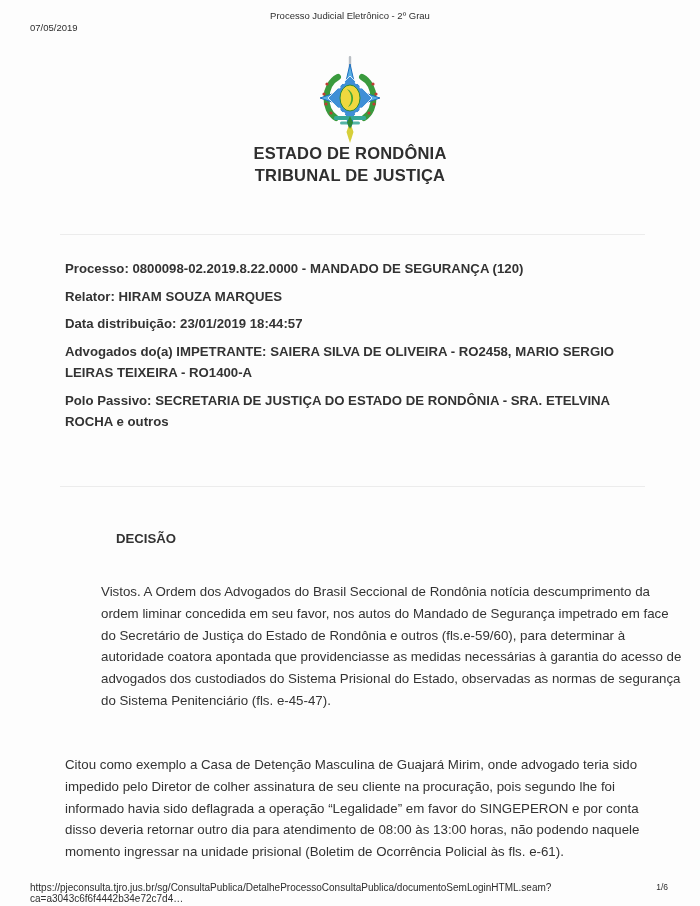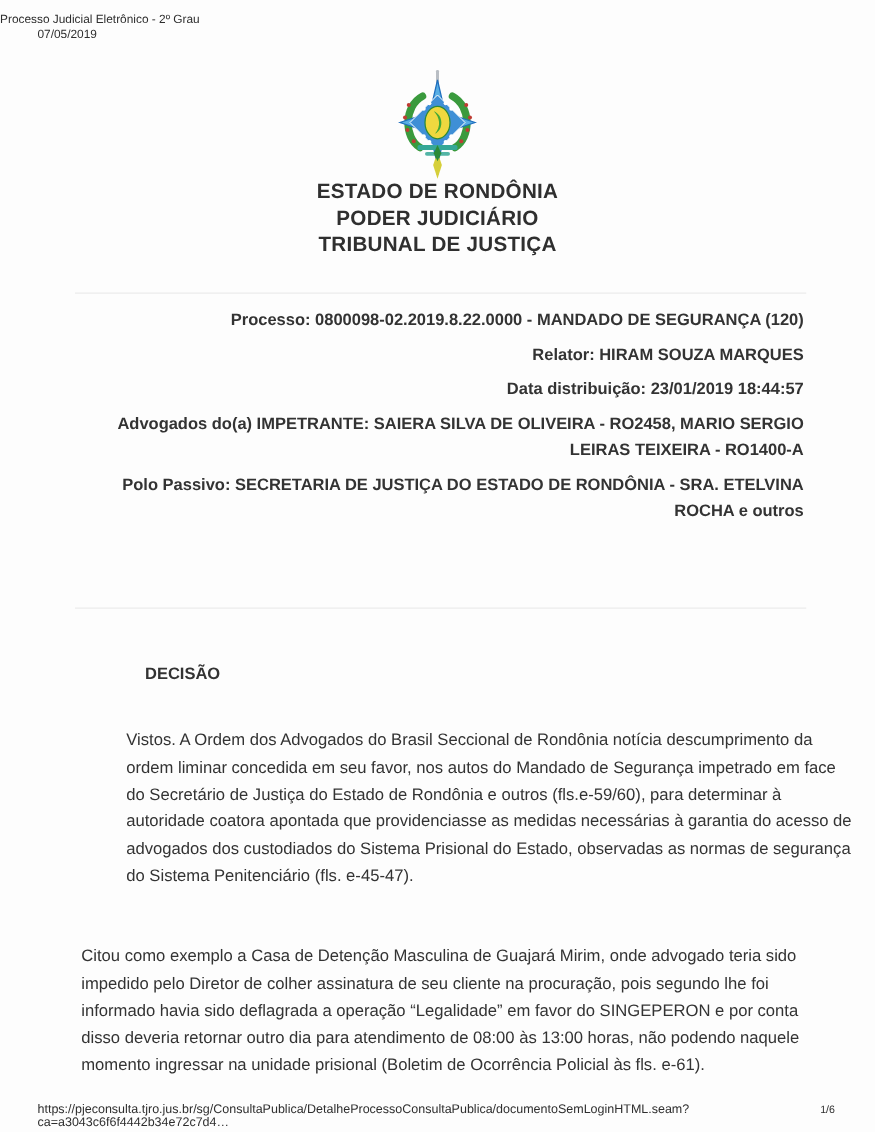--- a/index.html
+++ b/index.html
@@ -13,37 +13,37 @@
     position: relative;
     width: 700px;
     height: 906px;
     background: #fdfdfd;
     overflow: hidden;
   }
 
   
   .print-header { position: absolute; top: 10px; left: 0; right: 0; height: 14px; }
   .ph-date { position: absolute; left: 30px; top: 12px; font-size: 9.5px; color: #2e2e2e; }
-  .ph-title { position: absolute; left: 0; right: 0; top: 0; text-align: left; font-size: 9.5px; color: #2e2e2e; }
+  .ph-title { position: absolute; left: 0; right: 0; top: 0; text-align: center; font-size: 9.5px; color: #2e2e2e; }
 
   
   .emblem { position: absolute; top: 56px; left: 50%; transform: translateX(-50%); width: 74px; height: 88px; }
 
   
   .letterhead { position: absolute; top: 143px; left: 0; right: 0; text-align: center; }
   .lh-line { font-size: 16.5px; font-weight: 600; line-height: 21.5px; color: #2f2f2f; letter-spacing: 0.2px; }
   .lh-chamber { margin-top: 4px; font-size: 11.5px; font-weight: 400; color: #3a3a3a; }
 
   
   .divider { position: absolute; left: 60px; right: 55px; border-top: 1px solid #ececec; }
   .d1 { top: 234px; }
   .d2 { top: 486px; }
 
   
-  .meta { position: absolute; top: 245px; left: 65px; width: 578px; text-align: right; }
+  .meta { position: absolute; top: 258px; left: 65px; width: 578px; }
   .meta-row { font-size: 13.2px; font-weight: 600; line-height: 21.5px; margin-bottom: 6px; color: #333; }
 
   
   .decision-heading { position: absolute; top: 531px; left: 68px; font-size: 13.2px; font-weight: 600; color: #333; padding-left: 48px; }
   .body-para { position: absolute; left: 65px; width: 584px; font-size: 13.3px; font-weight: 400; line-height: 21.8px; color: #333; }
   .p1 { top: 581px; margin-left: 36px; }
   .p2 { top: 754px; }
 
   
   .print-footer { position: absolute; bottom: 12px; left: 0; right: 0; height: 12px; }
@@ -95,21 +95,20 @@
 
     <rect x="20" y="60" width="32" height="4" rx="1.5" fill="#35a796"></rect>
     <rect x="26" y="65.5" width="20" height="3" rx="1.5" opacity="0.85" fill="#35a796"></rect>
 
     <path d="M36,66 L39.5,76 L36,87 L32.5,76 Z" fill="#d6cf3a"></path>
     <path d="M36,60 L39,66.5 L36,73 L33,66.5 Z" fill="#2d8a37"></path>
   </svg>
 
   <div class="letterhead">
     <div class="lh-line">ESTADO DE RONDÔNIA</div>
-    <div class="lh-line">PODER JUDICIÁRIO</div>
     <div class="lh-line">TRIBUNAL DE JUSTIÇA</div>
   </div>
 
   <div class="divider d1"></div>
 
   <div class="meta">
     <p class="meta-row"><span>Processo:</span> <span>0800098-02.2019.8.22.0000 - MANDADO DE SEGURANÇA (120)</span></p>
     <p class="meta-row"><span>Relator:</span> <span>HIRAM SOUZA MARQUES</span></p>
     <p class="meta-row"><span>Data distribuição:</span> <span>23/01/2019 18:44:57</span></p>
     <p class="meta-row"><span>Advogados do(a) IMPETRANTE:</span> <span>SAIERA SILVA DE OLIVEIRA - RO2458, MARIO SERGIO LEIRAS TEIXEIRA - RO1400-A</span></p>

